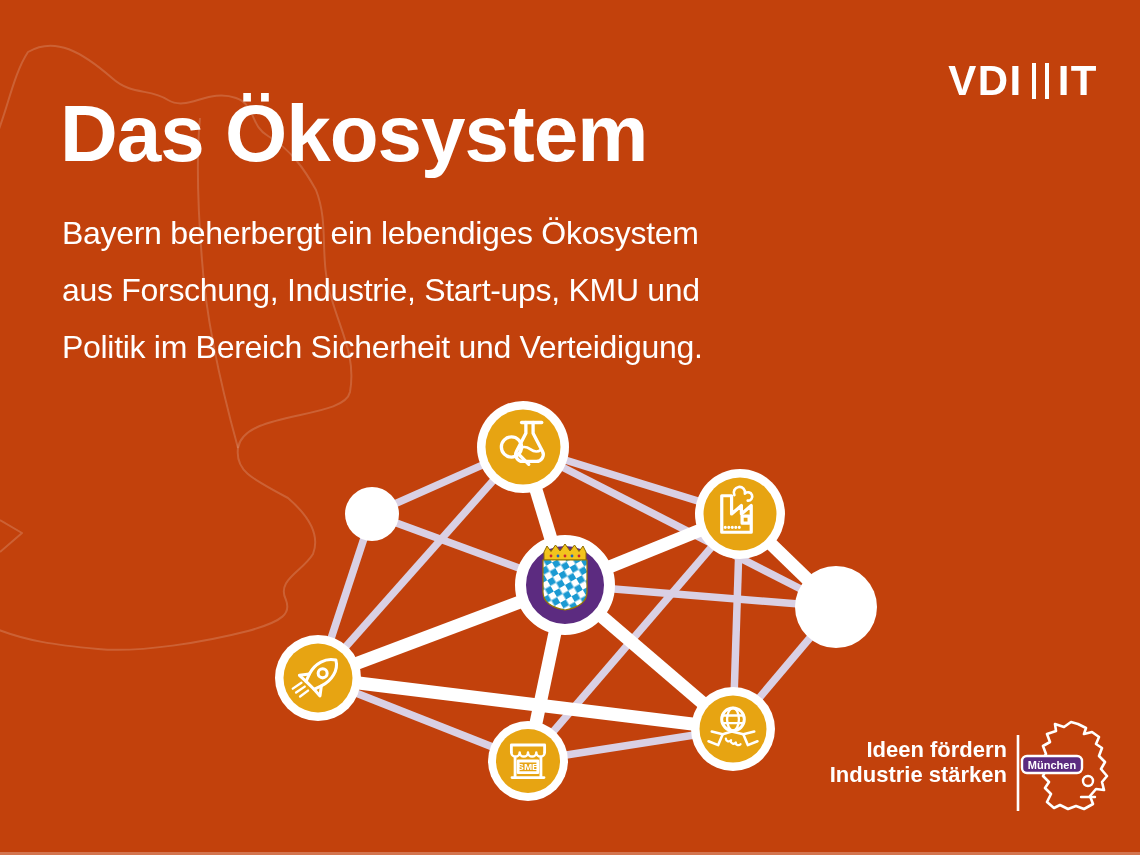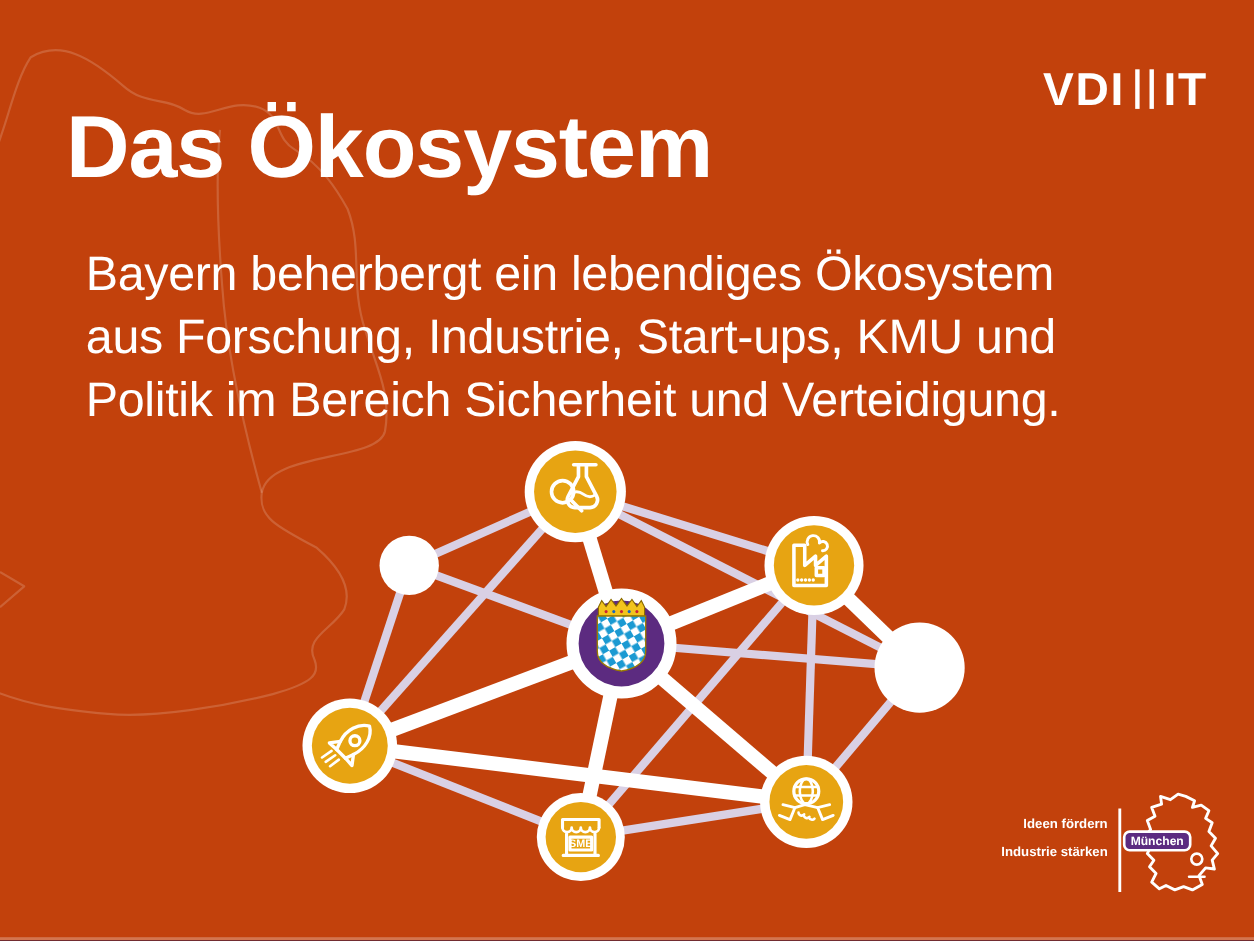--- a/index.html
+++ b/index.html
@@ -11,28 +11,28 @@
   .logo{
     position:absolute; top:57px; right:42px; display:flex; align-items:center; gap:9px;
     font-size:42px; font-weight:bold; letter-spacing:1.5px; color:#fff;
   }
   .logo .bar{width:4px; height:36px; background:#fff; display:inline-block;}
   h1.title{
     position:absolute; left:60px; top:88px; margin:0;
     font-size:80px; font-weight:bold; letter-spacing:-1px; color:#fff;
   }
   .intro{
-    position:absolute; left:62px; top:205px; margin:16px; width:940px;
-    font-size:44px; line-height:57px; letter-spacing:-0.3px;
+    position:absolute; left:62px; top:205px; margin:0; width:940px;
+    font-size:32px; line-height:57px; letter-spacing:-0.3px;
     white-space:pre-line; color:#fff; font-weight:400;
   }
   .network{position:absolute; left:0; top:0; width:1140px; height:855px;}
   .claim{
     position:absolute; top:737px; right:133px; text-align:right;
-    font-size:12px; font-weight:bold; line-height:25px; color:#fff;
+    font-size:22px; font-weight:bold; line-height:25px; color:#fff;
   }
   .muenchen-map{position:absolute; left:1008px; top:720px; width:118px; height:100px;}
   .bottom-strip{
     position:absolute; left:0; bottom:0; width:100%; height:3px;
     background:rgba(255,255,255,0.28);
   }
 </style>
 </head>
 <body>
 

